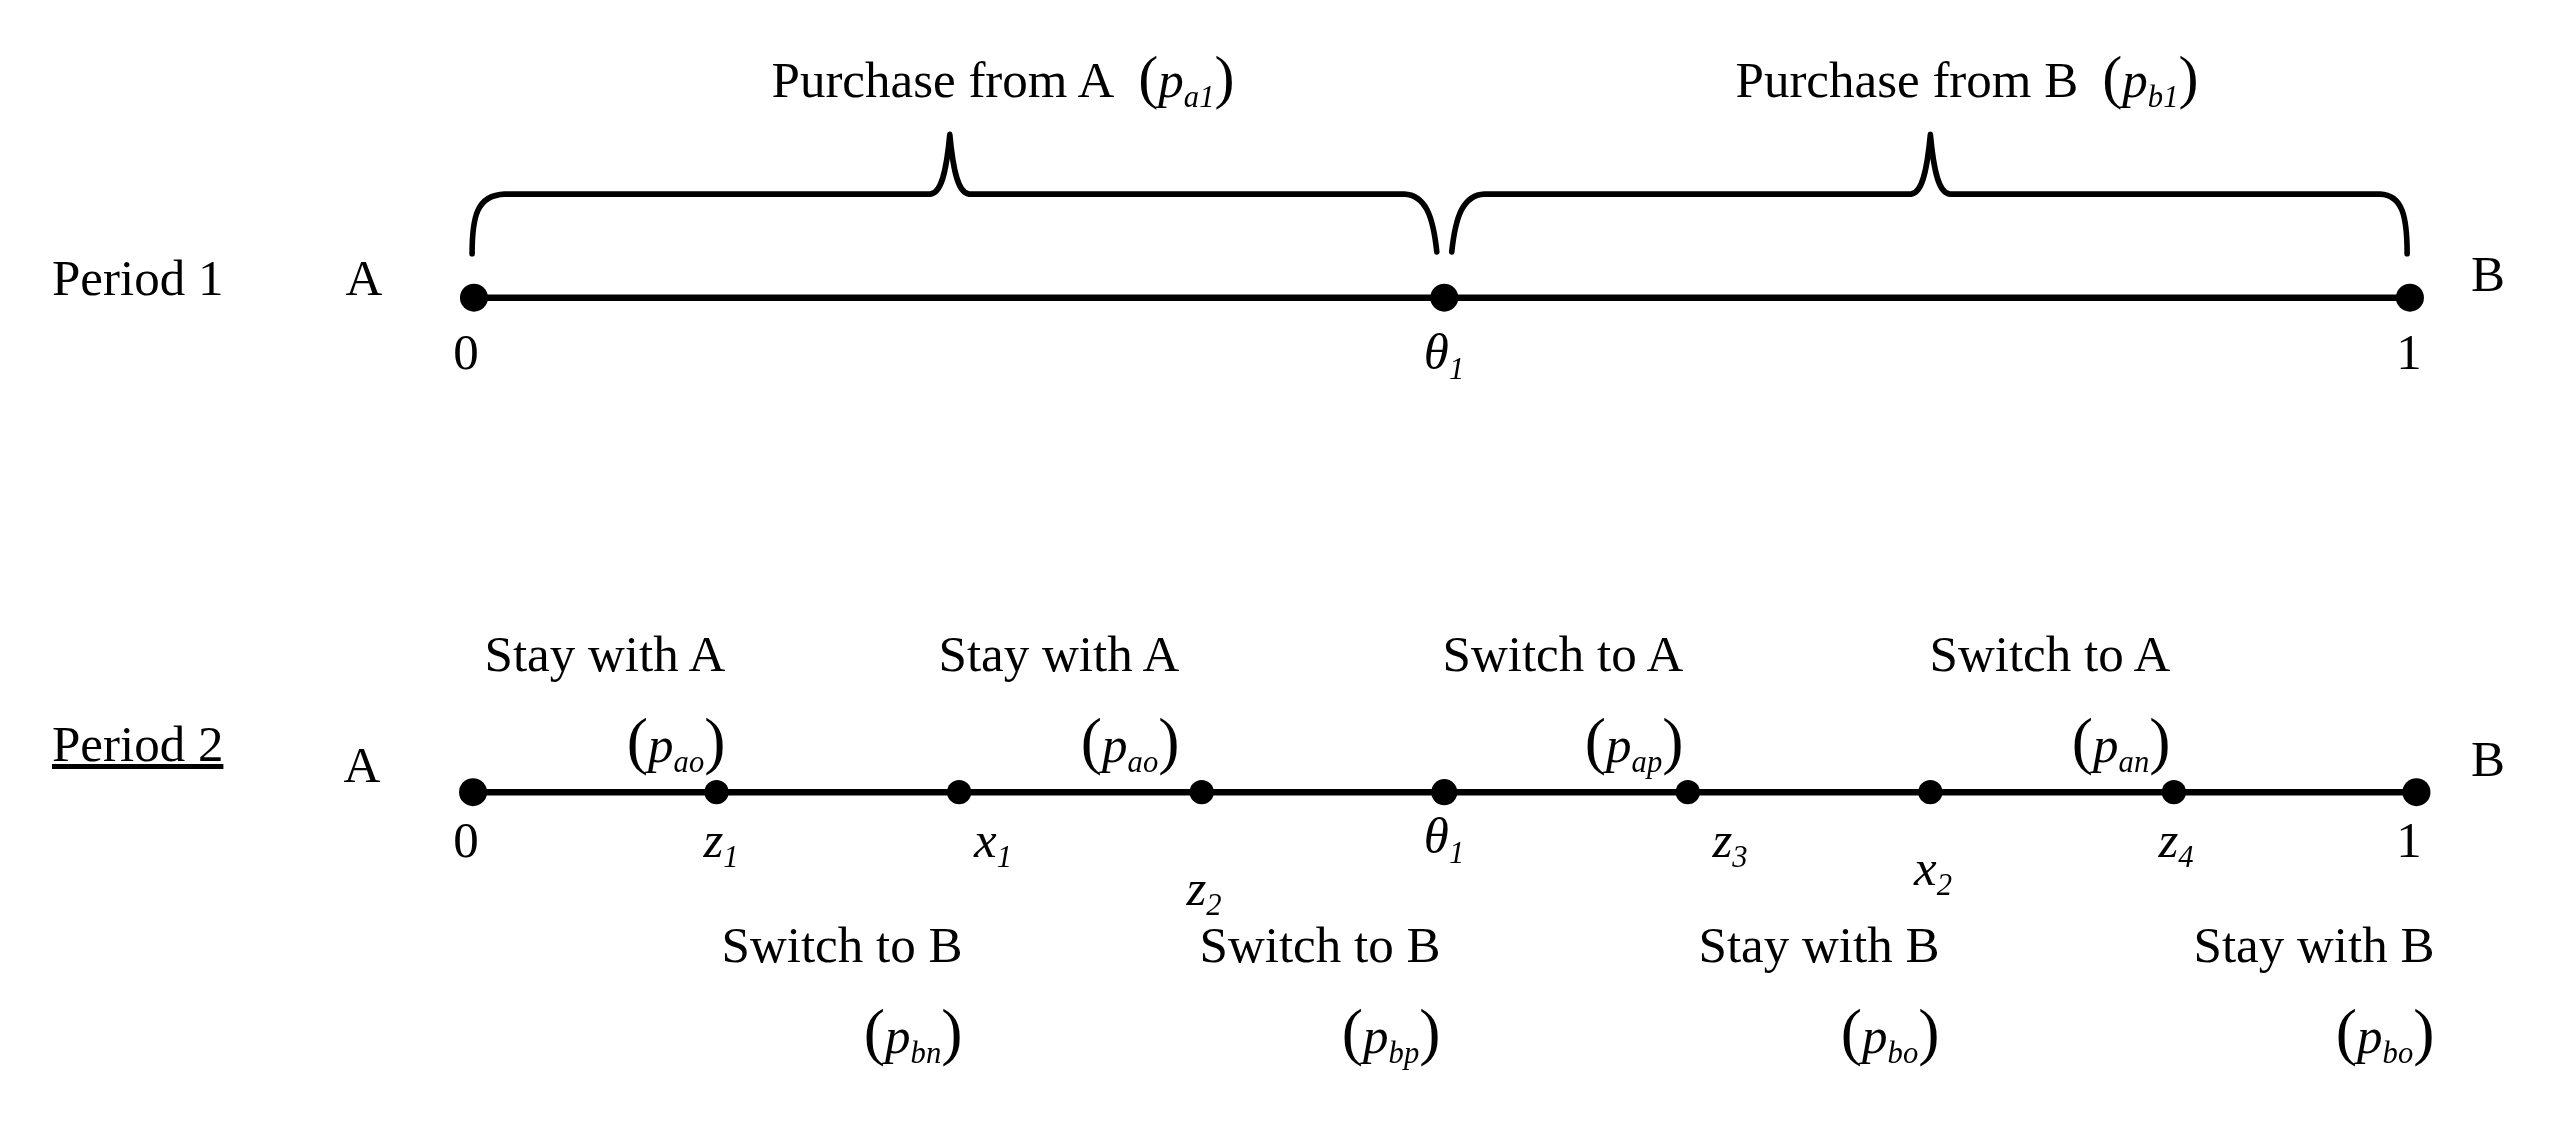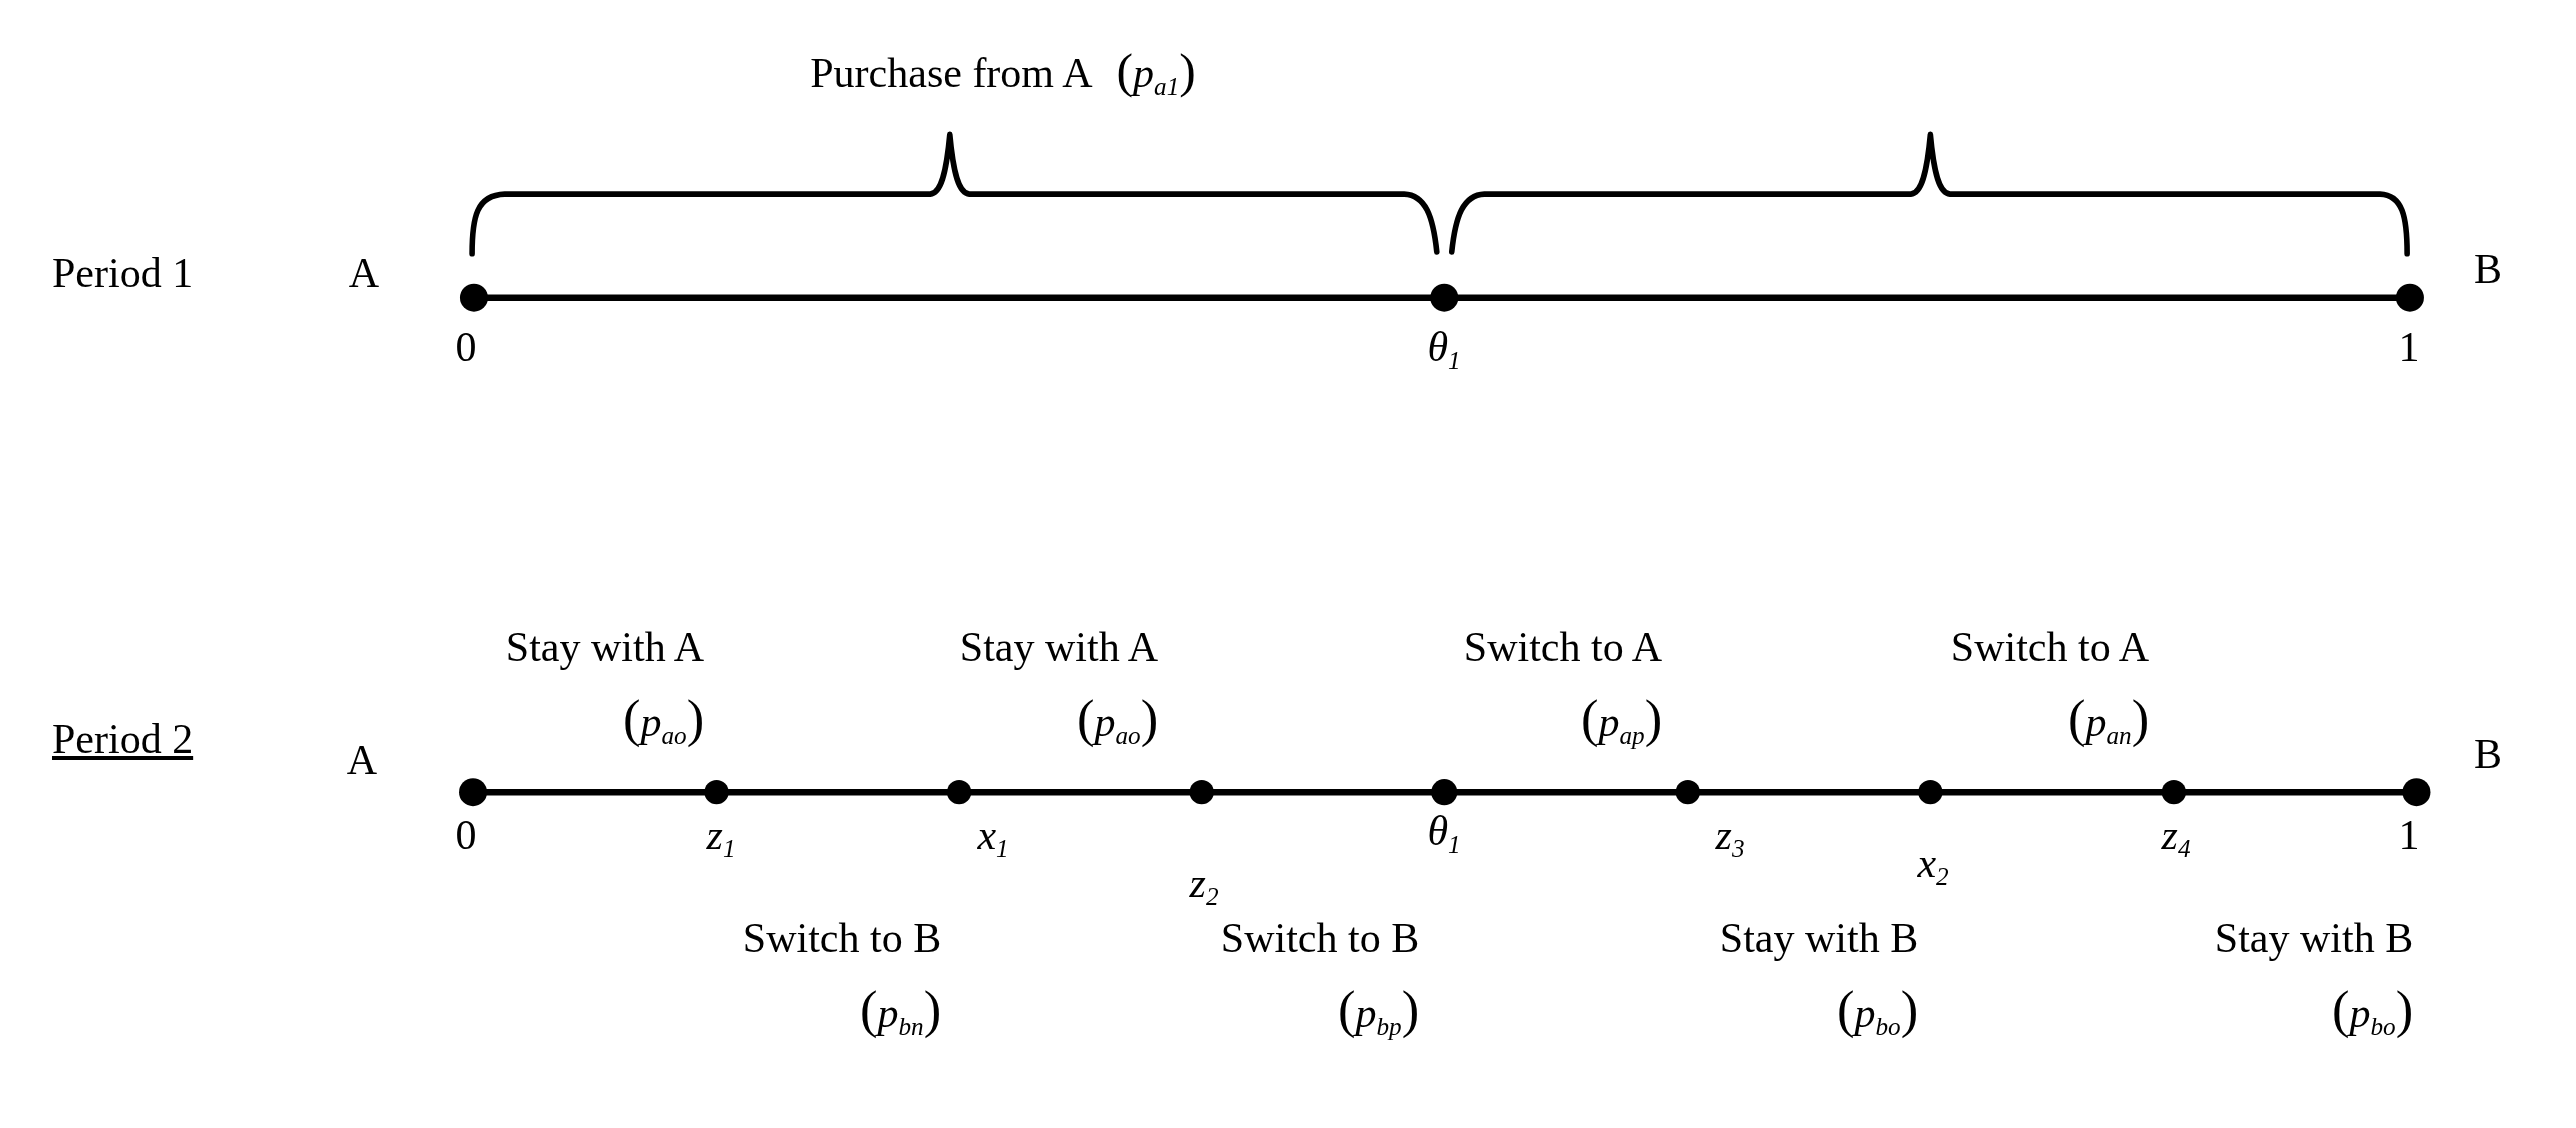--- a/index.html
+++ b/index.html
@@ -34,21 +34,21 @@
     stroke-width: 6;
     stroke-linecap: round;
     stroke-linejoin: round;
   }
   .dot {
     fill: #000000;
     stroke: none;
   }
   .txt {
     position: absolute;
-    font-size: 42px;
+    font-size: 51px;
     line-height: 1.2;
     white-space: nowrap;
     color: #000000;
   }
   .centered {
     transform: translateX(-50%);
     text-align: center;
   }
   .mvar { font-style: italic; }
   .num  { font-style: normal; }
@@ -99,20 +99,23 @@
   <div class="txt" style="left:52px; top:248px;">Period 1</div>
 
   <div class="txt centered" style="left:364px; top:248px;">A</div>
 
   <div class="txt centered" style="left:2488px; top:244px;">B</div>
 
   <div class="txt centered brace-label" style="left:1003px; top:41px;">
     <span>Purchase from A</span><span class="mgroup"><span class="paren">(</span><span class="mvar">p</span><span class="msub">a1</span><span class="paren">)</span></span>
   </div>
 
+  <div class="txt centered brace-label" style="left:1967px; top:41px;">
+    <span>Purchase from B</span><span class="mgroup"><span class="paren">(</span><span class="mvar">p</span><span class="msub">b1</span><span class="paren">)</span></span>
+  </div>
 
   <div class="txt centered" style="left:466px; top:322px;">
     <span class="mvar num">0</span><span class="msub"></span>
   </div>
   <div class="txt centered" style="left:1444px; top:322px;">
     <span class="mvar">θ</span><span class="msub">1</span>
   </div>
   <div class="txt centered" style="left:2409px; top:322px;">
     <span class="mvar num">1</span><span class="msub"></span>
   </div>

